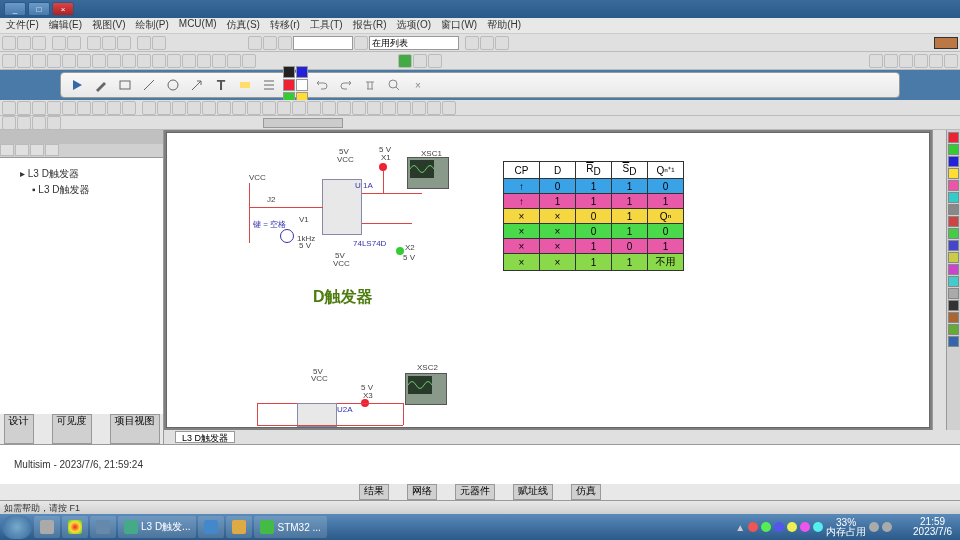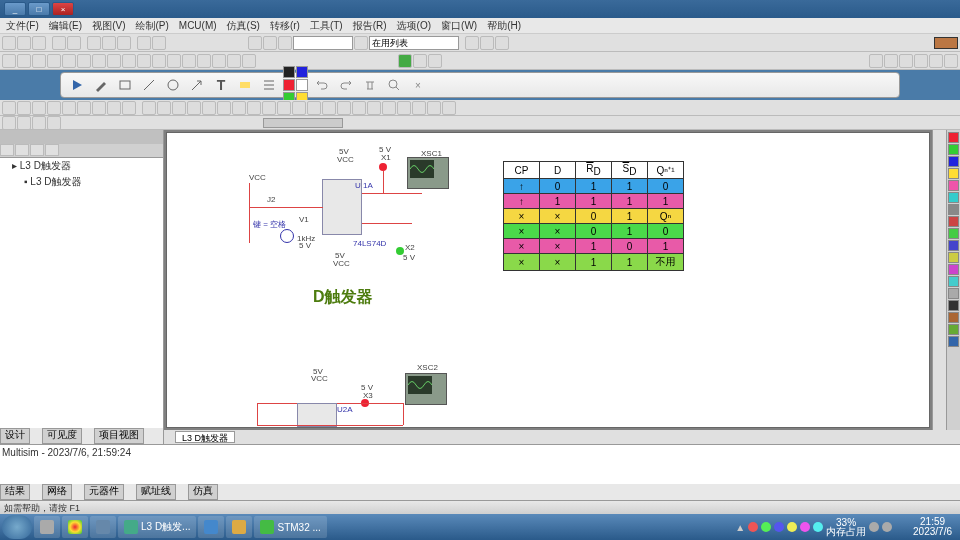--- a/index.html
+++ b/index.html
@@ -2,51 +2,51 @@
 <html><head>
 <meta charset="utf-8">
 <style>
 * { margin: 0; padding: 0; box-sizing: border-box; font-family: 'Segoe UI', Tahoma, sans-serif; font-size: 10px; user-select: none; }
 body { width: 960px; height: 540px; overflow: hidden; background: #4a7ba8; display: flex; flex-direction: column; }
 .titlebar { height: 18px; background: linear-gradient(to bottom, #3a6a9a, #2a5a8a); display: flex; align-items: center; color: white; padding: 0 4px; }
 .titlebar .title { flex: 1; font-size: 9px; }
 .win-btns { display: flex; gap: 2px; }
 .win-btn { width: 22px; height: 14px; background: linear-gradient(to bottom, #6a9aca, #4a7aaa); border: 1px solid #2a5a8a; border-radius: 2px; display: flex; align-items: center; justify-content: center; font-size: 8px; color: white; }
 .win-btn.close { background: linear-gradient(to bottom, #d44, #a22); }
-.menubar { height: 16px; background: #e8e8e8; display: flex; align-items: center; padding: 0 2px; gap: 2px; border-bottom: 1px solid #ccc; }
+.menubar { height: 16px; background: #e8e8e8; display: flex; padding: 0 2px; gap: 2px; border-bottom: 1px solid #ccc; }
 .menu-item { padding: 0 4px; font-size: 10px; color: #333; cursor: pointer; }
 .toolbar-row { height: 18px; background: #e0e0e0; display: flex; align-items: center; padding: 0 2px; gap: 1px; border-bottom: 1px solid #bbb; }
 .tb-btn { width: 14px; height: 14px; background: #ddd; border: 1px solid #bbb; border-radius: 2px; }
 .tb-sep { width: 4px; }
 .tb-combo { height: 14px; min-width: 60px; background: white; border: 1px solid #999; font-size: 9px; padding: 0 2px; }
 .annot-bar { height: 26px; background: linear-gradient(to bottom, #f8f8f8, #e8e8e8); display: flex; align-items: center; padding: 0 6px; gap: 4px; border: 1px solid #999; border-radius: 4px; margin: 2px 60px; }
 .annot-btn { width: 20px; height: 20px; display: flex; align-items: center; justify-content: center; border-radius: 2px; }
 .color-grid { display: grid; grid-template-columns: 12px 12px; grid-template-rows: 12px 12px; gap: 1px; }
 .color-cell { width: 12px; height: 12px; border: 1px solid #999; }
 .main-area { flex: 1; display: flex; background: #c0c0c0; overflow: hidden; }
 .left-panel { width: 164px; background: #e8e8e8; border-right: 1px solid #999; display: flex; flex-direction: column; }
 .panel-tabs { height: 14px; background: #d0d0d0; display: flex; gap: 1px; font-size: 9px; }
 .panel-tab { flex: 1; background: #c0c0c0; text-align: center; line-height: 14px; }
 .panel-mini { height: 14px; background: #d0d0d0; display: flex; gap: 1px; border-bottom: 1px solid #999; }
 .mini-btn { width: 14px; height: 12px; background: #e0e0e0; border: 1px solid #bbb; }
-.tree { flex: 1; background: white; padding: 0; font-size: 10px; color: #333; }
+.tree { flex: 1; background: white; padding: 8px; font-size: 10px; color: #333; }
 .tree-node { padding: 1px 0 1px 12px; }
 .tree-node.l2 { padding-left: 24px; }
 .canvas-area { flex: 1; display: flex; flex-direction: column; background: #808080; }
 .canvas-wrap { flex: 1; display: flex; overflow: hidden; position: relative; }
 .canvas { flex: 1; background: white; position: relative; margin: 2px; border: 1px solid #666; overflow: hidden; }
 .ruler-v { width: 14px; background: #e0e0e0; border-left: 1px solid #999; }
 .scroll-h { height: 14px; background: #e0e0e0; display: flex; }
 .sheet-tab { height: 12px; padding: 0 6px; background: white; border: 1px solid #999; font-size: 9px; line-height: 12px; margin: 1px; }
 .right-strip { width: 14px; background: #d0d0d0; border-left: 1px solid #999; display: flex; flex-direction: column; gap: 1px; padding: 2px 1px; }
 .strip-btn { width: 11px; height: 11px; border: 1px solid #888; }
 .bottom-panel { height: 56px; background: #e8e8e8; border-top: 1px solid #999; display: flex; flex-direction: column; }
-.bp-tabs { height: 16px; display: flex; gap: 12px; font-size: 9px; }
+.bp-tabs { height: 30px; display: flex; gap: 18px; font-size: 9px; justify-content: center; }
 .bp-tab { padding: 0 4px; background: #d0d0d0; border: 1px solid #999; line-height: 12px; }
-.bp-content { flex: 1; background: white; padding: 2px; font-size: 9px; color: #333; }
+.bp-content { flex: 1; background: white; padding: 14px; font-size: 9px; color: #333; }
 .statusbar { height: 14px; background: linear-gradient(to bottom, #e8e8e8, #d0d0d0); font-size: 9px; color: #333; padding: 0 4px; line-height: 14px; border-top: 1px solid #999; }
 .taskbar { height: 26px; background: linear-gradient(to bottom, #5a8aba, #2a5a8a); display: flex; align-items: center; padding: 0 2px; gap: 2px; }
 .start-orb { width: 30px; height: 24px; border-radius: 12px; background: radial-gradient(circle, #7ac 0%, #369 100%); }
 .task-item { height: 22px; padding: 0 6px; background: rgba(255,255,255,0.15); border-radius: 2px; display: flex; align-items: center; gap: 3px; color: white; font-size: 9px; }
 .task-icon { width: 14px; height: 14px; background: #aaa; border-radius: 2px; }
 .tray { margin-left: auto; display: flex; align-items: center; gap: 3px; color: white; font-size: 9px; }
 .tray-icon { width: 10px; height: 10px; border-radius: 50%; }
 .clock { text-align: center; line-height: 10px; padding: 0 6px; margin-left: 12px; }
 
 .sch-label { position: absolute; font-size: 8px; color: #444; }

